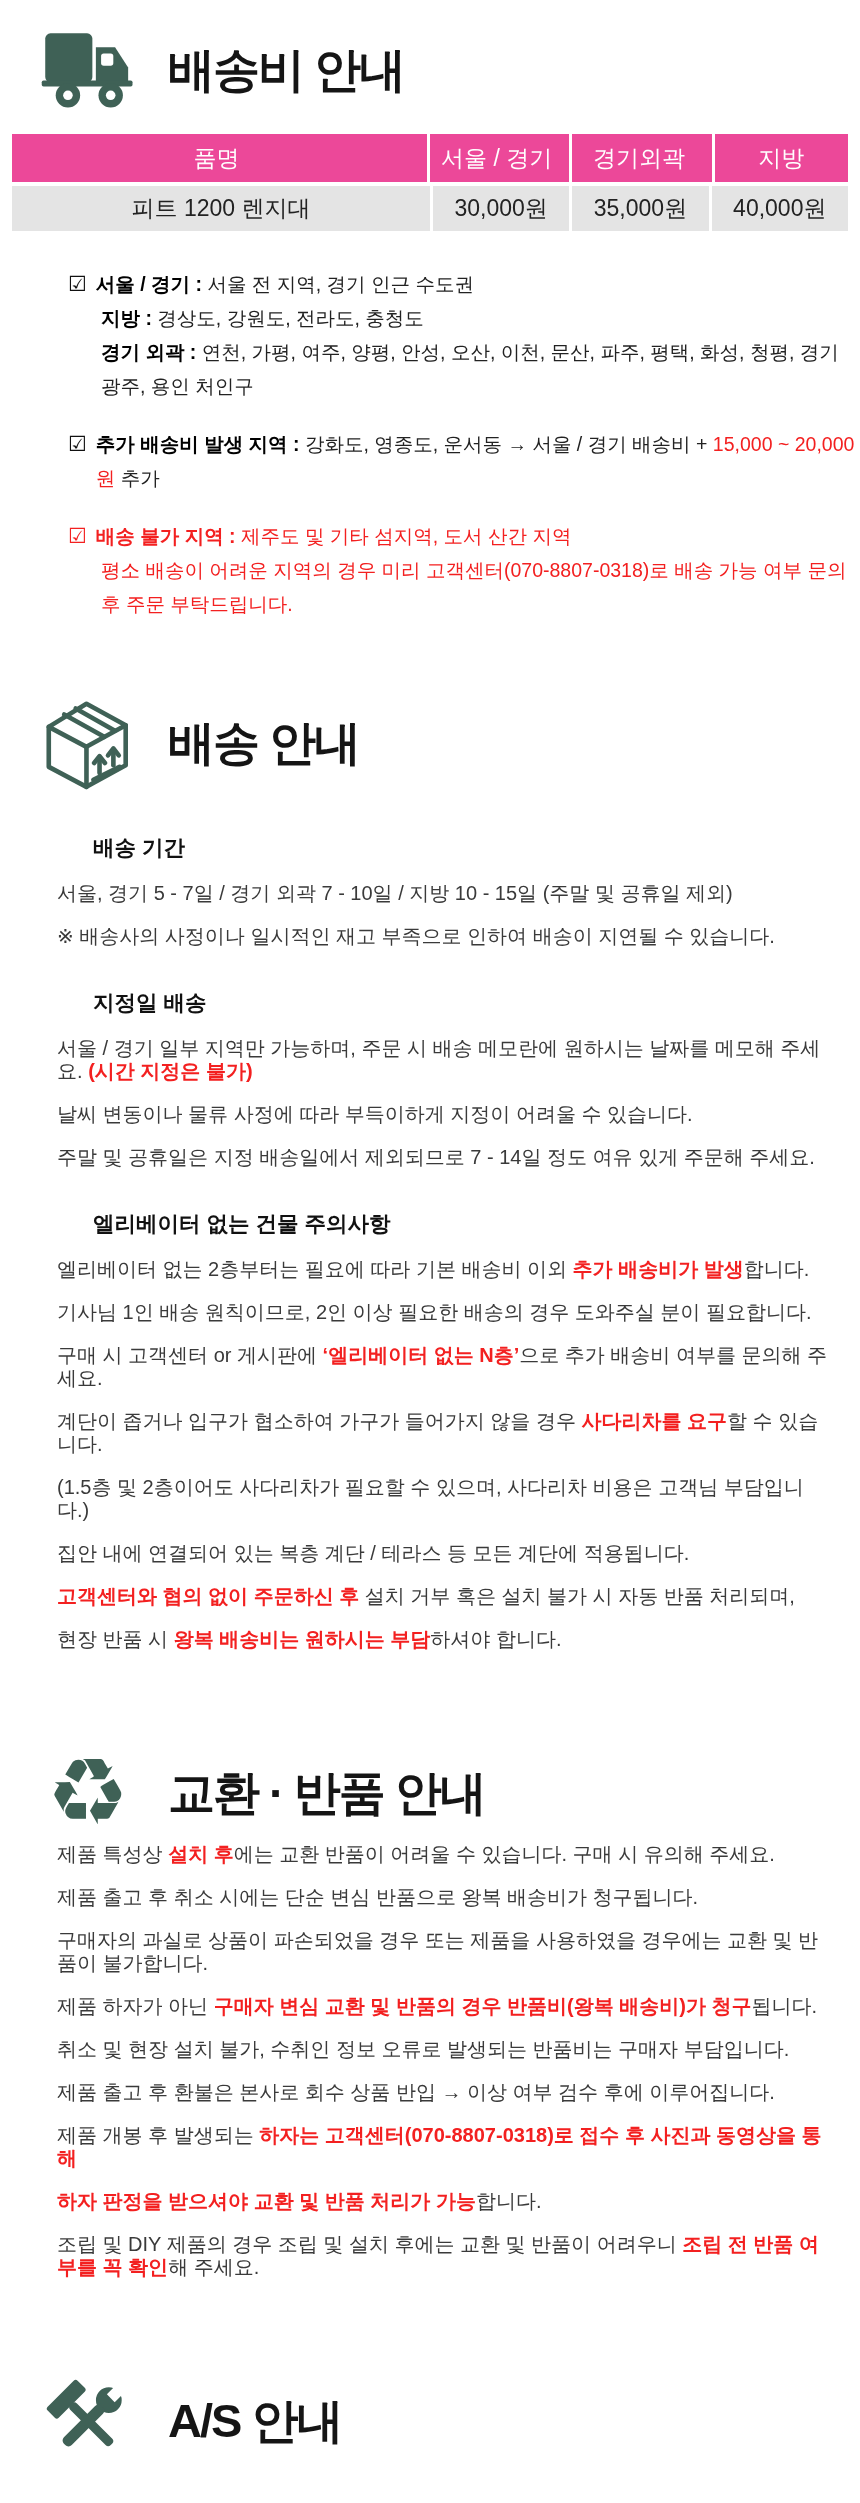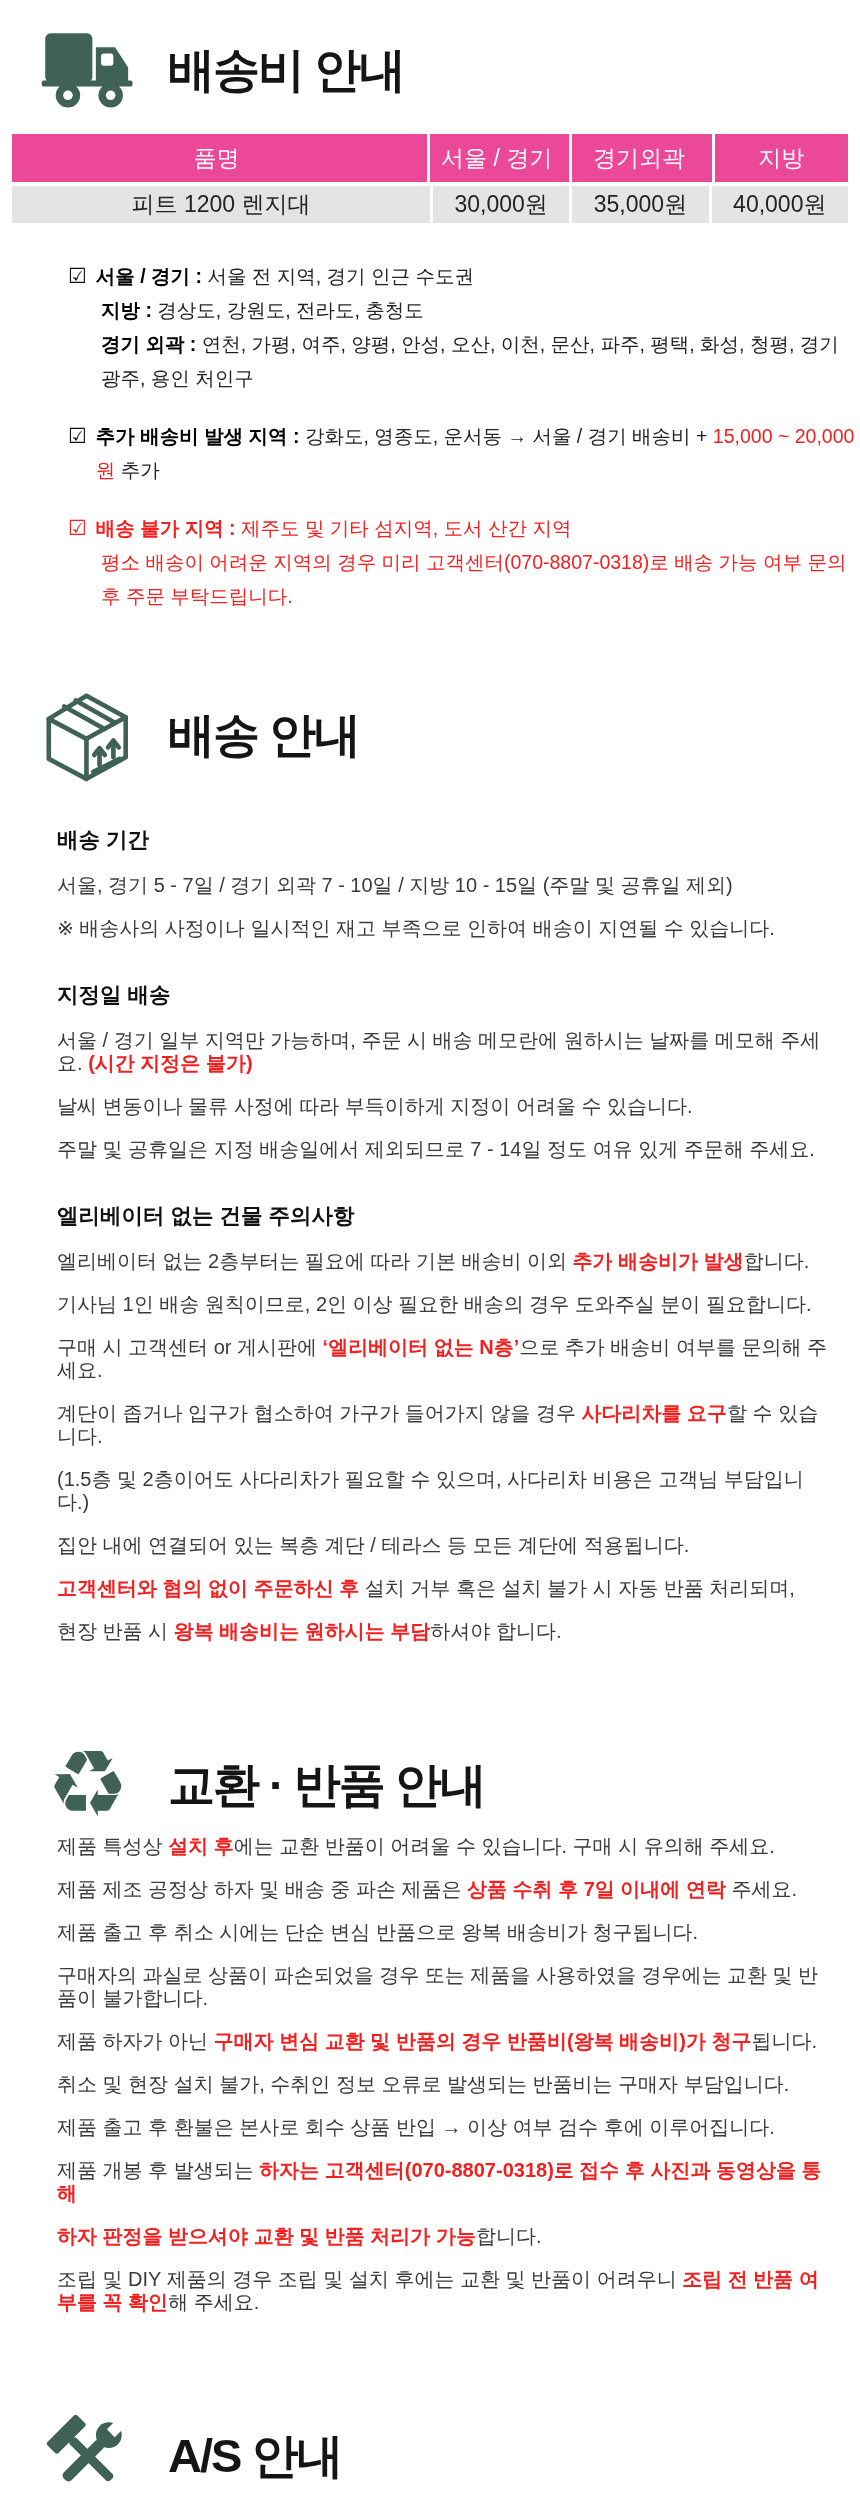--- a/index.html
+++ b/index.html
@@ -24,37 +24,37 @@
 
   
   .fee-table { margin:14px 12px 0 12px; font-size:23px; }
   .t-row { display:flex; width:100%; }
   .t-row.head { background:#ec4899; color:#ffffff;gap:6px; }
   .t-row.body { background:#e4e4e4; color:#222; margin-top:4px; }
   .t-cell {
     display:flex; align-items:center; justify-content:center;
     height:48px;
   }
-  .t-row.body .t-cell { height:37px; }
+  .t-row.body .t-cell { height:45px; }
   .t-cell.c0 { width:50%; }
   .t-cell.c1, .t-cell.c2, .t-cell.c3 { width:16.666%; border-left:3px solid #ffffff; }
 
   
   .notes { margin:36px 0 0 68px; font-size:19.5px; color:#222; }
   .notes .p-line { display:flex; align-items:flex-start; line-height:34px; margin:0; }
   .notes .p-line.indent { padding-left:33px; }
   .notes .p-line.gap { margin-top:24px; }
   .check { font-size:21px; margin-right:9px; color:#111; }
   .check-red { color:#f32020; }
 
   
   .content { margin-left:57px; margin-right:30px; }
   .content .subtitle {
     font-size:21.5px; font-weight:700; color:#111;
-    margin-top:40px; margin-bottom:20px;
+    margin-top:40px; margin-bottom:20px;margin-left:36px;
   }
   .content .p-line { font-size:20px; line-height:23px; margin-bottom:20px; color:#3a3a3a; }
 
   .seg-b  { font-weight:700; color:#000000; }
   .seg-r  { color:#f32020; }
   .seg-rb { color:#f32020; font-weight:700; }
 
   .gap-lg { height:52px; }
 </style>
 </head>
@@ -162,21 +162,20 @@
   <div class="gap-lg"></div>
 
   <div class="sec-header">
     <span class="icon-wrap">
       <span class="recycle-glyph">♻</span>
     </span>
     <span class="sec-title">교환 · 반품 안내</span>
   </div>
   <div class="content">
       <div class="p-line"><span><span>제품 특성상 </span><span class="seg-rb">설치 후</span><span>에는 교환 반품이 어려울 수 있습니다. 구매 시 유의해 주세요.</span></span></div>
-      <div class="p-line"><span><span>제품 제조 공정상 하자 및 배송 중 파손 제품은 </span><span class="seg-rb">상품 수취 후 7일 이내에 연락</span><span> 주세요.</span></span></div>
       <div class="p-line"><span><span>제품 출고 후 취소 시에는 단순 변심 반품으로 왕복 배송비가 청구됩니다.</span></span></div>
       <div class="p-line"><span><span>구매자의 과실로 상품이 파손되었을 경우 또는 제품을 사용하였을 경우에는 교환 및 반품이 불가합니다.</span></span></div>
       <div class="p-line"><span><span>제품 하자가 아닌 </span><span class="seg-rb">구매자 변심 교환 및 반품의 경우 반품비(왕복 배송비)가 청구</span><span>됩니다.</span></span></div>
       <div class="p-line"><span><span>취소 및 현장 설치 불가, 수취인 정보 오류로 발생되는 반품비는 구매자 부담입니다.</span></span></div>
       <div class="p-line"><span><span>제품 출고 후 환불은 본사로 회수 상품 반입 → 이상 여부 검수 후에 이루어집니다.</span></span></div>
       <div class="p-line"><span><span>제품 개봉 후 발생되는 </span><span class="seg-rb">하자는 고객센터(070-8807-0318)로 접수 후 사진과 동영상을 통해</span></span></div>
       <div class="p-line"><span><span class="seg-rb">하자 판정을 받으셔야 교환 및 반품 처리가 가능</span><span>합니다.</span></span></div>
       <div class="p-line"><span><span>조립 및 DIY 제품의 경우 조립 및 설치 후에는 교환 및 반품이 어려우니 </span><span class="seg-rb">조립 전 반품 여부를 꼭 확인</span><span>해 주세요.</span></span></div>
     </div>
 

